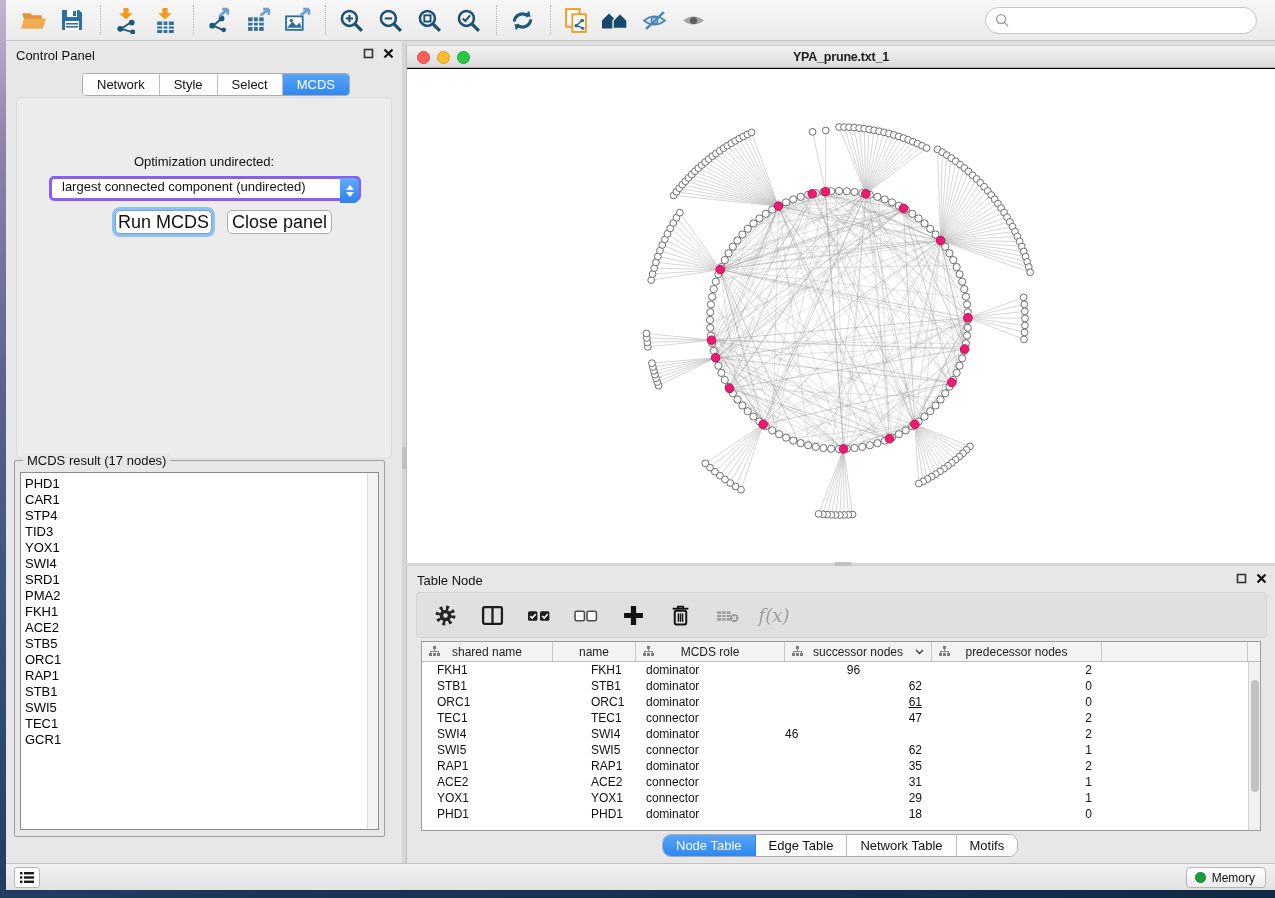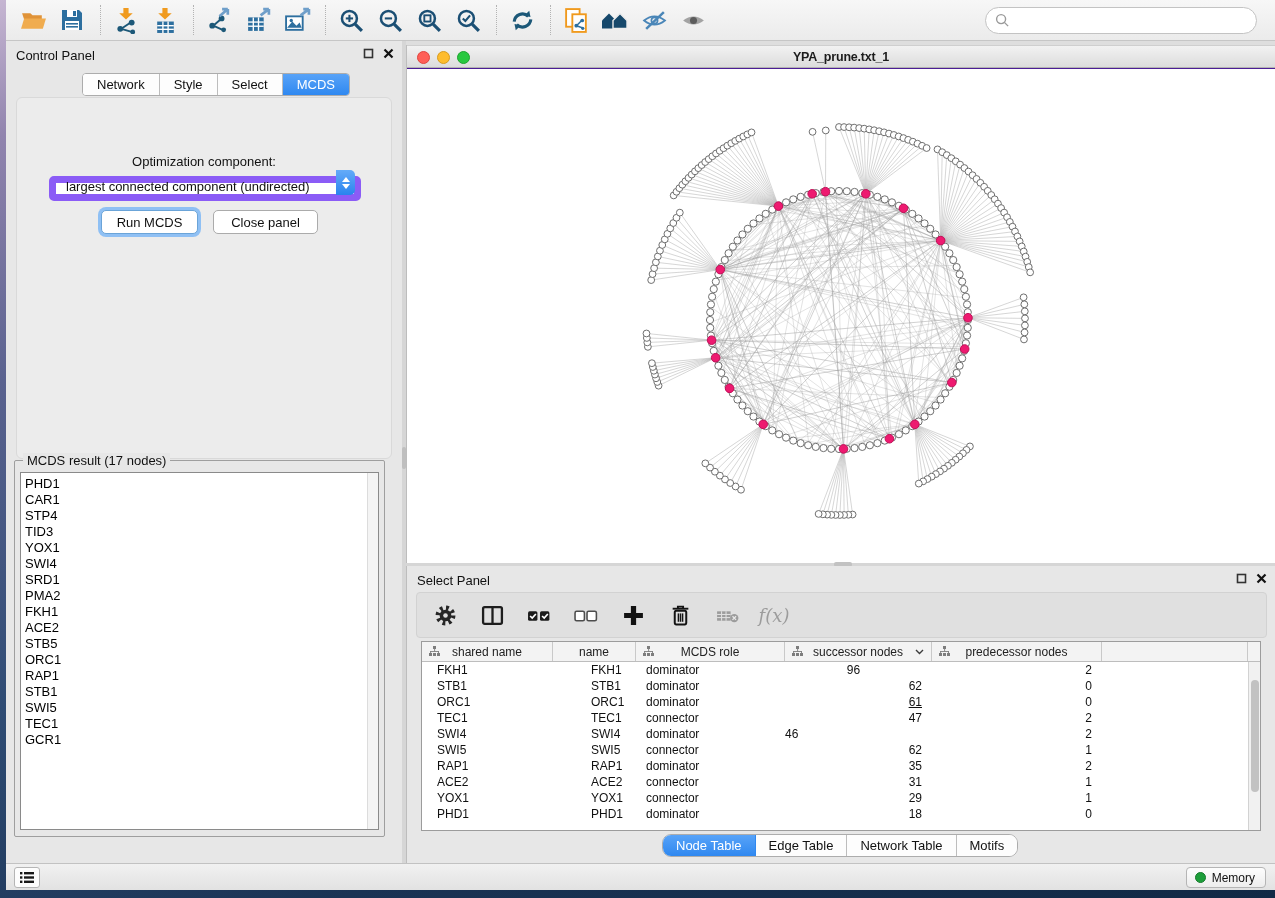--- a/index.html
+++ b/index.html
@@ -27,45 +27,45 @@
 
   .seg-tabs { position:absolute; display:flex; border:1px solid #acacac; border-radius:4px; background:#fff; overflow:hidden; height:23px; }
   .seg { font-size:13px; color:#111; padding:3px 14px; border-right:1px solid #bdbdbd; display:flex; align-items:center; cursor:pointer; background:#fdfdfd; }
   .seg:last-child { border-right:none; }
   .seg.sel { background:linear-gradient(#58a3f8,#2f88f0); color:#fff; border-right-color:#2f88f0; }
 
   .cp-tabs { left:76px; top:32px; }
 
   .options-card { position:absolute; left:10px; top:56px; width:376px; height:362px; background:#ececec; border:1px solid #d9d9d9; border-radius:6px; }
   .opt-label { position:absolute; left:0; top:56px; width:100%; text-align:center; font-size:13px; color:#111; }
-  .dropdown { position:absolute; left:32px; top:78px; width:312px; height:25px; background:#fff; border:7px solid #8b5cf6; border-radius:5px; display:flex; align-items:flex-end; cursor:pointer; }
+  .dropdown { position:absolute; left:32px; top:78px; width:312px; height:25px; background:#fff; border:3px solid #8b5cf6; border-radius:5px; display:flex; align-items:flex-start; cursor:pointer; }
   .dropdown .val { font-size:13px; color:#111; padding-left:10px; flex:1; white-space:nowrap; overflow:hidden; }
   .stepper { width:19px; height:25px; margin:-1px; border-radius:0 5px 5px 0; background:linear-gradient(#64abf9,#2a83ee);
     display:flex; flex-direction:column; align-items:center; justify-content:center; gap:2px; }
   .stepper i { width:0; height:0; border-left:4px solid transparent; border-right:4px solid transparent; }
   .stepper .up { border-bottom:5px solid #fff; }
   .stepper .dn { border-top:5px solid #fff; }
-  .btn { position:absolute; height:24px; background:#fff; border:1px solid #ababab; border-radius:5px; font-size:13px; color:#111;
-    display:flex; align-items:center; justify-content:center; cursor:pointer; font-family:"Liberation Sans",sans-serif; }
+  .btn { position:absolute; height:24px; background:#fff; border:1px solid #ababab; border-radius:5px; font-size:18px; color:#111;
+    display:flex; align-items:center; justify-content:center; cursor:pointer; font-family:"Liberation Sans",sans-serif;margin-left:14px; }
   .btn-run { left:84px; top:112px; width:97px; box-shadow:0 0 0 3px #8fc0f4; border-color:#6ba4d8; }
   .btn-closep { left:196px; top:112px; width:105px; }
 
   .result-group { position:absolute; left:8px; top:419px; width:371px; height:377px; border:1px solid #9e9e9e; border-radius:2px; }
   .result-legend { position:absolute; left:8px; top:-8px; background:#e7e7e7; padding:0 4px; font-size:13px; color:#111; }
   .result-list { position:absolute; left:5px; top:11px; width:359px; height:358px; background:#fff; border:1px solid #8a8a8a; overflow:hidden; }
   .result-scroll { position:absolute; right:0; top:0; width:11px; height:100%; background:#f4f4f4; border-left:1px solid #dcdcdc; }
   .result-items { padding:3px 4px; }
   .result-items div { font-size:13px; line-height:16px; color:#000; cursor:default; }
 
   
   .vsplit { position:absolute; left:396px; top:41px; width:4px; height:822px; background:#d6d6d6; cursor:col-resize; }
   .vsplit .grip { position:absolute; left:0; top:406px; width:4px; height:22px; background:#bfbfbf; border-radius:2px; }
 
   
-  .net-panel { position:absolute; left:400px; top:45px; width:869px; height:518px; background:#4c1d95; border-left:1px solid #bdbdbd; }
+  .net-panel { position:absolute; left:400px; top:45px; width:869px; height:518px; background:#000000; border-left:1px solid #bdbdbd; }
   .net-titlebar { position:absolute; left:0; top:0; width:100%; height:23px; background:linear-gradient(#f2f2f2,#dcdcdc);
     border-bottom:1px solid #b3b3b3; border-top:1px solid #cfcfcf; }
   .tl { position:absolute; top:5px; width:13px; height:13px; border-radius:50%; cursor:pointer; }
   .tl.red { left:10px; background:#ff5f57; border:1px solid #e0443e; }
   .tl.yel { left:30px; background:#febc2e; border:1px solid #d89b1d; }
   .tl.grn { left:50px; background:#28c840; border:1px solid #1ea32f; }
   .net-title { position:absolute; left:0; top:4px; width:100%; text-align:center; font-size:12.5px; font-weight:bold; color:#1c1c1c; letter-spacing:-0.2px; }
   .net-canvas { position:absolute; left:0; top:24px; width:869px; height:494px; background:#fff; }
 
   
@@ -276,21 +276,21 @@
     </div>
 
     <div class="seg-tabs cp-tabs">
         <div class="seg">Network</div>
         <div class="seg">Style</div>
         <div class="seg">Select</div>
         <div class="seg sel">MCDS</div>
       </div>
 
     <div class="options-card">
-      <div class="opt-label">Optimization component:</div>
+      <div class="opt-label">Optimization undirected:</div>
       <div class="dropdown">
         <span class="val">largest connected component (undirected)</span>
         <span class="stepper">
             <i class="up"></i>
             <i class="dn"></i>
           </span>
       </div>
       <div class="btn btn-run">Run MCDS</div>
       <div class="btn btn-closep">Close panel</div>
     </div>
@@ -966,21 +966,21 @@
         </svg>
     </div>
   </div>
 
   <div class="hsplit">
       <div class="grip"></div>
     </div>
 
   <div class="table-panel">
     <div class="panel-title-row">
-      <span class="panel-title">Select Panel</span>
+      <span class="panel-title">Table Node</span>
       <span class="win-btns">
         <svg width="11" height="11" viewBox="0 0 11 11">
             <rect x="1.5" y="1.5" width="8" height="8" fill="none" stroke="#333" stroke-width="1.6"></rect>
           </svg>
         <svg width="11" height="11" viewBox="0 0 11 11">
             <path d="M1.5 1.5 L9.5 9.5 M9.5 1.5 L1.5 9.5" stroke="#111" stroke-width="2.2"></path>
           </svg>
       </span>
     </div>
 

